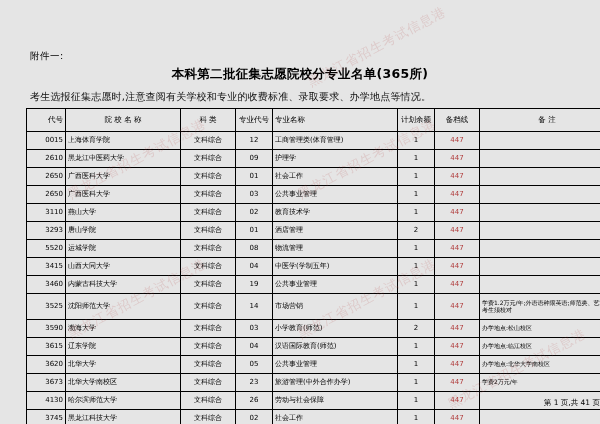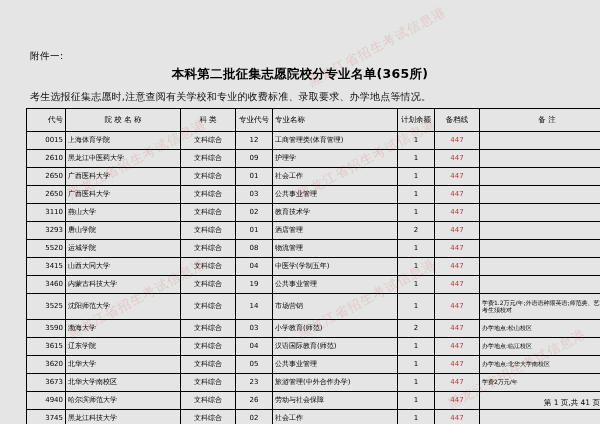--- a/index.html
+++ b/index.html
@@ -263,21 +263,21 @@
         <td class="c-code">3673</td>
         <td class="c-school nowrap">北华大学南校区</td>
         <td class="c-kelei">文科综合</td>
         <td class="c-mcode">23</td>
         <td class="c-major nowrap">旅游管理(中外合作办学)</td>
         <td class="c-plan">1</td>
         <td class="c-score score-red">447</td>
         <td class="c-remark nowrap tiny">学费2万元/年</td>
       </tr>
       <tr>
-        <td class="c-code">4940</td>
+        <td class="c-code">4130</td>
         <td class="c-school nowrap">哈尔滨师范大学</td>
         <td class="c-kelei">文科综合</td>
         <td class="c-mcode">26</td>
         <td class="c-major nowrap">劳动与社会保障</td>
         <td class="c-plan">1</td>
         <td class="c-score score-red">447</td>
         <td class="c-remark nowrap tiny"></td>
       </tr>
       <tr>
         <td class="c-code">3745</td>

